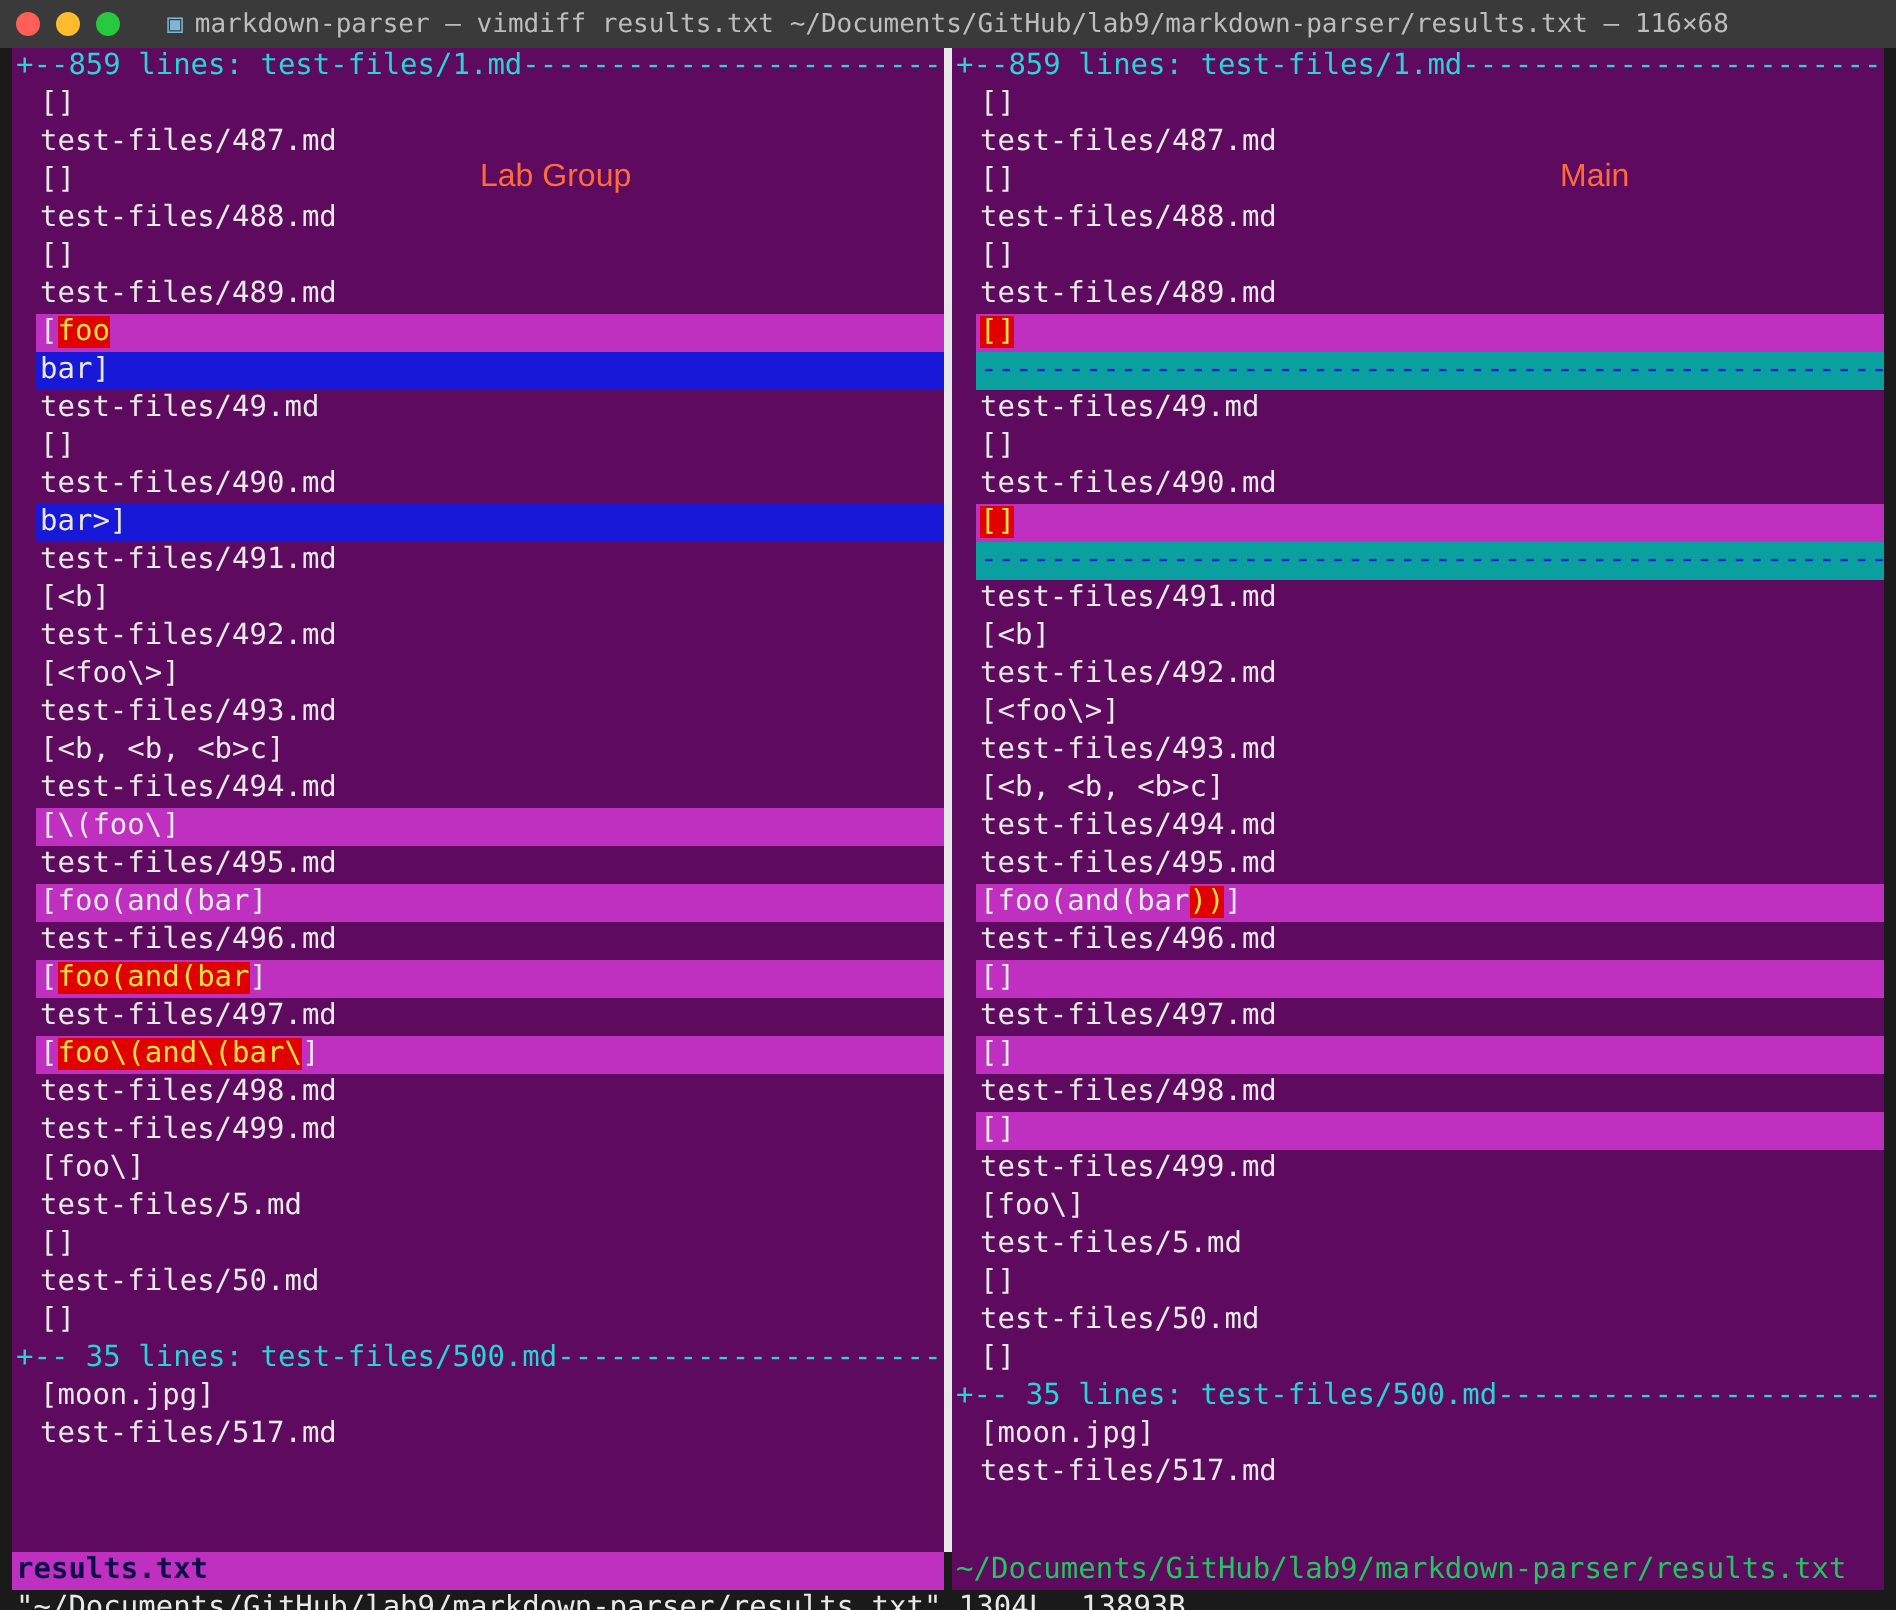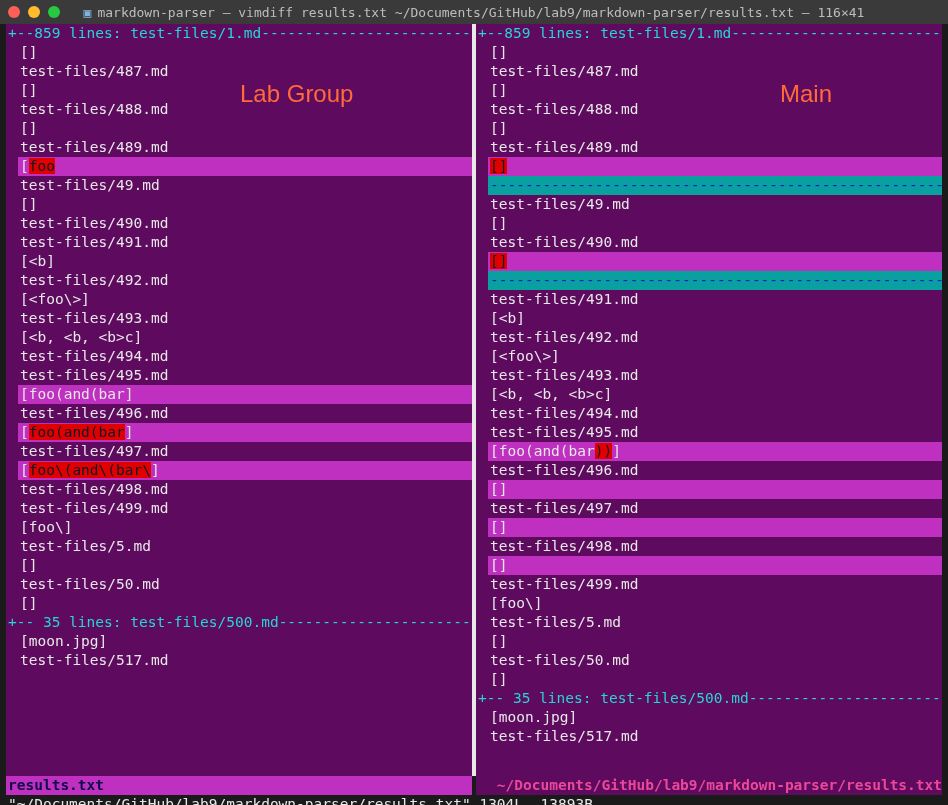--- a/index.html
+++ b/index.html
@@ -65,30 +65,30 @@
     line-height: 19px;
     color: #e8e8e8;
     white-space: pre;
     position: relative;
     padding-left: 2px;
   }
   .fold-line { color: #29d4d4; }
   .fold-line .plus { color: #29d4d4; margin-left: -12px; padding-right: 0; }
   .bg-magenta { background: #c030c0; }
   .bg-blue { background: #1818d8; }
-  .hl-red { background: #e00000; color: #0f172a; }
+  .hl-red { background: #e00000; color: #fde047; }
   .dashfill {
     background: #0aa0a0;
     color: #1818d8;
     overflow: hidden;
   }
   .annotation {
     position: absolute;
     top: 80px;
-    font-size: 24px;
+    font-size: 16px;
     color: #ff6a3a;
     font-family: sans-serif;
     font-weight: 400;
     pointer-events: none;
     z-index: 10;
   }
   .ann-left { left: 240px; }
   .ann-right { left: 780px; }
   .status-row {
     display: flex;
@@ -97,21 +97,21 @@
   }
   .status-cell {
     width: 50%;
     background: #c030c0;
     color: #0c0c4a;
     font-weight: bold;
     line-height: 19px;
     padding-left: 2px;
     white-space: pre;
   }
-  .status-cell.inactive { background: #5e0a5e; color: #ec4899; font-weight: bold; text-align: right; }
+  .status-cell.inactive { background: #5e0a5e; color: #22c55e; font-weight: normal; }
   .status-divider { width: 4px; }
   .cmd-line {
     height: 19px;
     line-height: 19px;
     background: #1a1a1a;
     color: #e8e8e8;
     padding-left: 8px;
     white-space: pre;
   }
   .scrollbar {
@@ -127,49 +127,52 @@
 <body>
 
 <div class="titlebar">
   <div class="traffic-lights">
     <div class="tl red"></div>
     <div class="tl yellow"></div>
     <div class="tl green"></div>
   </div>
   <div class="title-text">
     <span class="folder-icon">▣</span>
-    <span>markdown-parser — vimdiff results.txt ~/Documents/GitHub/lab9/markdown-parser/results.txt — 116×41</span>
+    <span>markdown-parser — vimdiff results.txt ~/Documents/GitHub/lab9/markdown-parser/results.txt — 116×68</span>
   </div>
 </div>
 
 <div class="annotation ann-left">Lab Group</div>
 <div class="annotation ann-right">Main</div>
 
 <div class="panes">
   <div class="pane pane-left">
     <div class="gutter"></div>
     <div class="content" id="left-content">
         <div class="line fold-line"><span class="plus">+</span>--859 lines: test-files/1.md--------------------------------</div>
         <div class="line ">[]</div>
         <div class="line ">test-files/487.md</div>
         <div class="line ">[]</div>
         <div class="line ">test-files/488.md</div>
         <div class="line ">[]</div>
         <div class="line ">test-files/489.md</div>
         <div class="line bg-magenta"><span class="bg-magenta">[</span><span class="hl-red">foo</span></div>
+        <div class="line bg-blue"><span class="">bar]</span></div>
         <div class="line ">test-files/49.md</div>
         <div class="line ">[]</div>
         <div class="line ">test-files/490.md</div>
+        <div class="line bg-blue"><span class="">bar&gt;]</span></div>
         <div class="line ">test-files/491.md</div>
         <div class="line ">[&lt;b]</div>
         <div class="line ">test-files/492.md</div>
         <div class="line ">[&lt;foo\&gt;]</div>
         <div class="line ">test-files/493.md</div>
         <div class="line ">[&lt;b, &lt;b, &lt;b&gt;c]</div>
         <div class="line ">test-files/494.md</div>
+        <div class="line bg-magenta"><span class="">[\(foo\</span><span class="">]</span></div>
         <div class="line ">test-files/495.md</div>
         <div class="line bg-magenta"><span class="">[foo(and(bar</span><span class="">]</span></div>
         <div class="line ">test-files/496.md</div>
         <div class="line bg-magenta"><span class="">[</span><span class="hl-red">foo(and(bar</span><span class="">]</span></div>
         <div class="line ">test-files/497.md</div>
         <div class="line bg-magenta"><span class="">[</span><span class="hl-red">foo\(and\(bar\</span><span class="">]</span></div>
         <div class="line ">test-files/498.md</div>
         <div class="line ">test-files/499.md</div>
         <div class="line ">[foo\]</div>
         <div class="line ">test-files/5.md</div>

